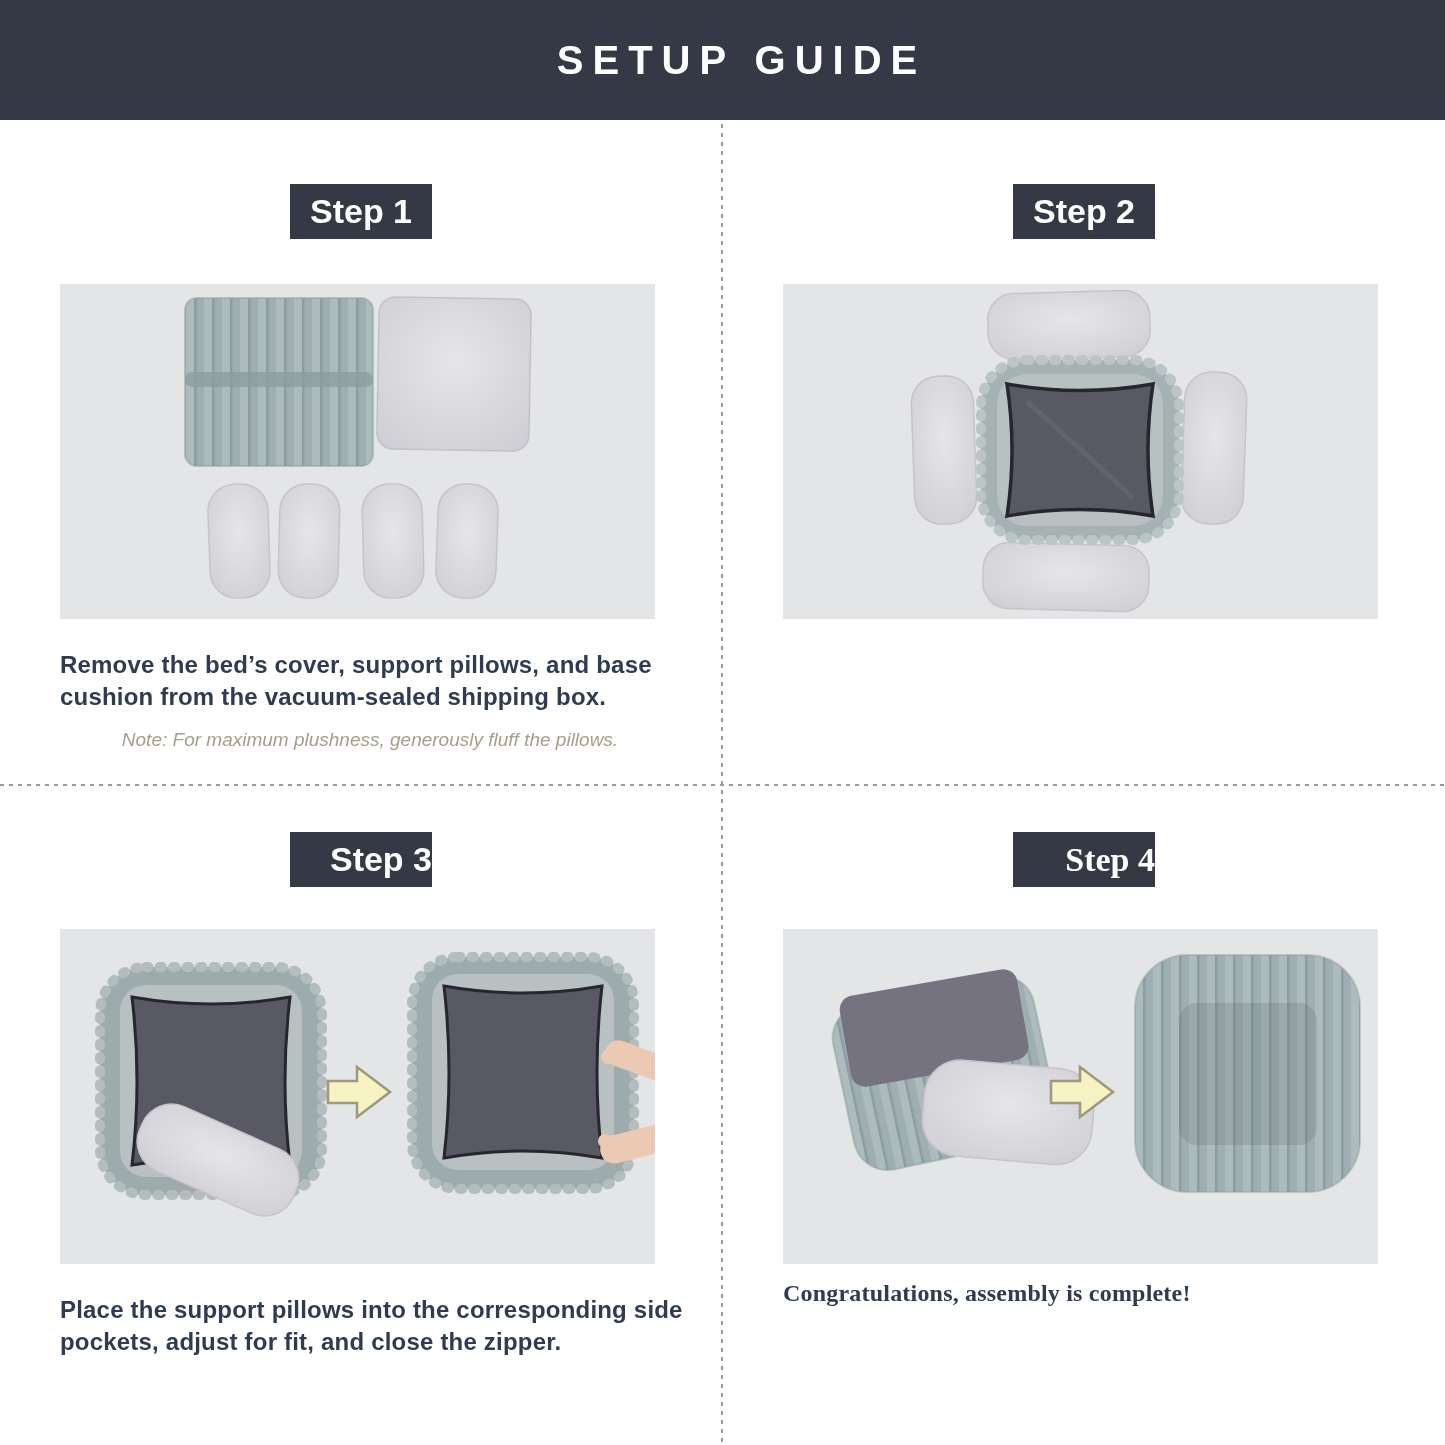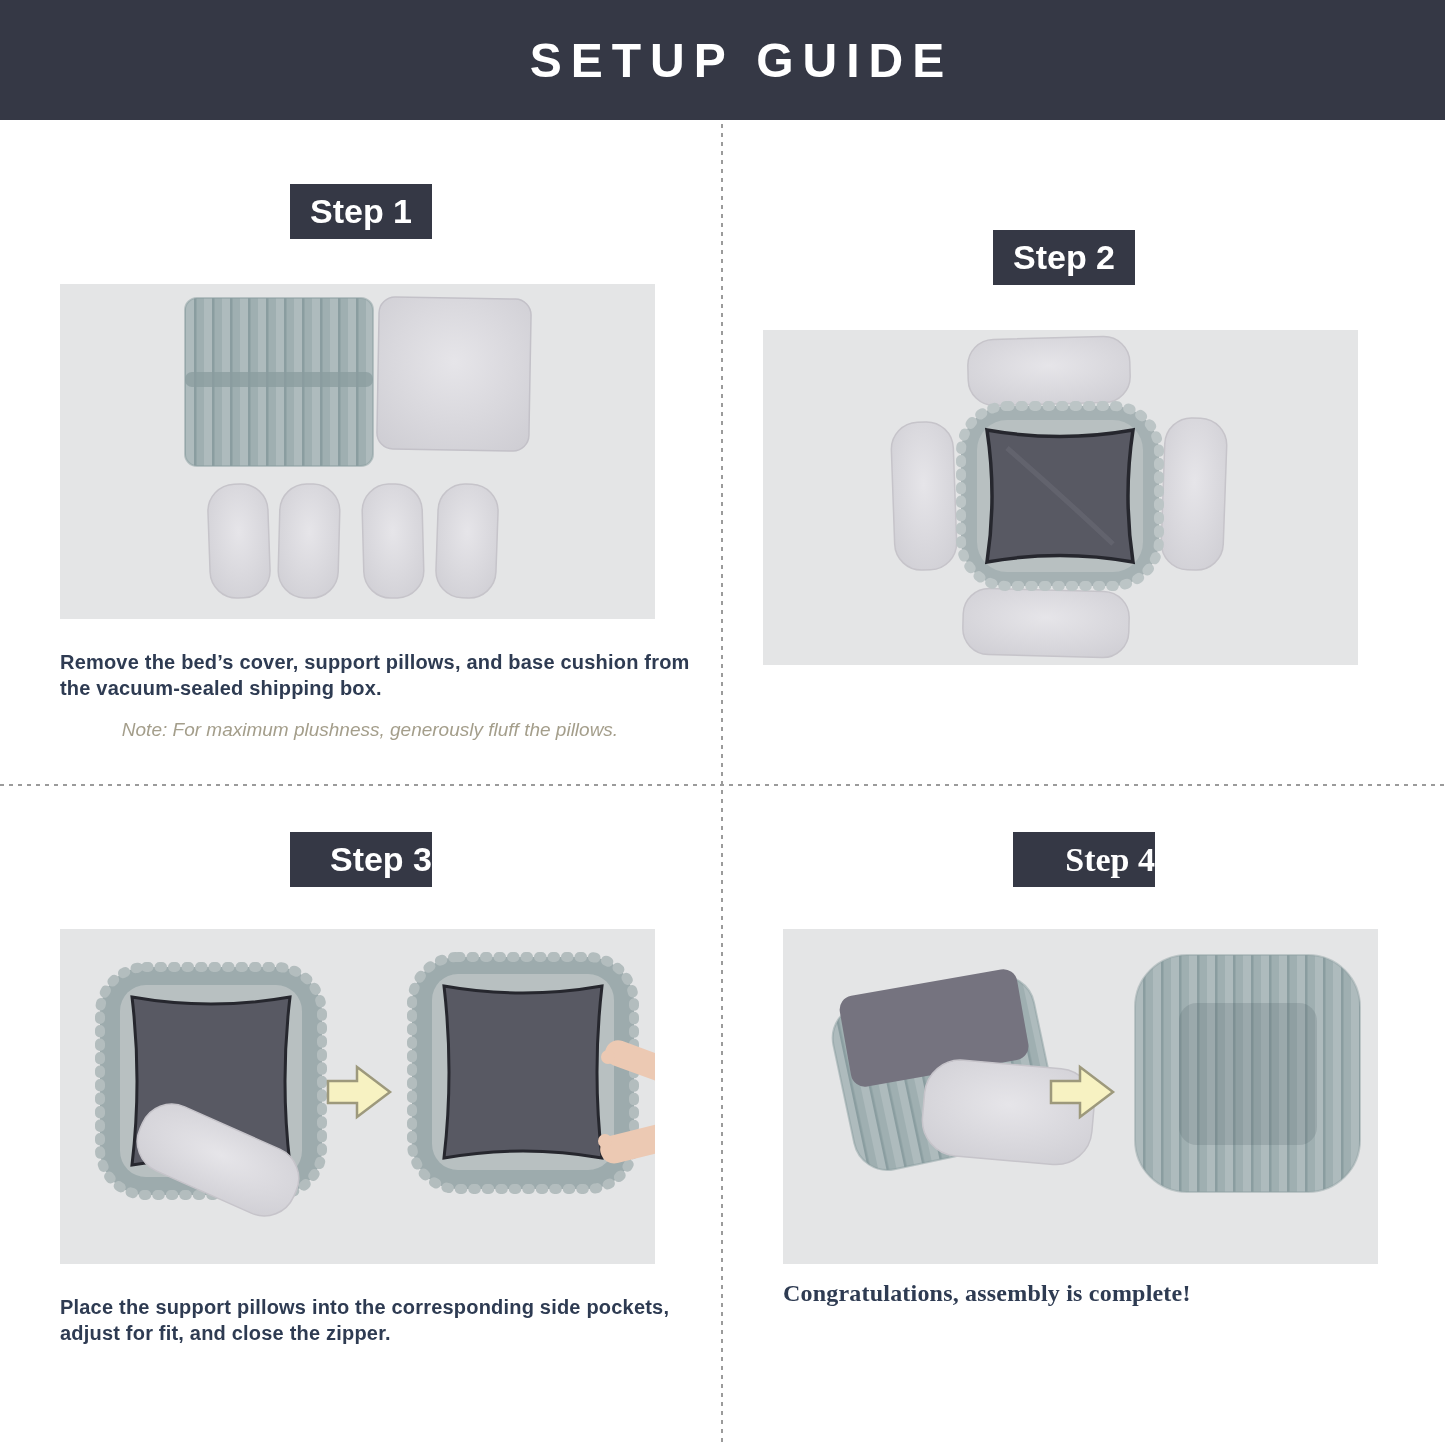--- a/index.html
+++ b/index.html
@@ -11,50 +11,50 @@
   html,body{width:1445px;height:1445px;}
   body{
     position:relative;background:#ffffff;overflow:hidden;
     font-family:"Liberation Sans","DejaVu Sans",sans-serif;
   }
   .header{
     position:absolute;left:0;top:0;width:1445px;height:120px;
     background:var(--header-bg);display:flex;align-items:center;justify-content:center;
   }
   .header h1{
-    color:var(--title-text);font-size:48px;font-weight:bold;letter-spacing:9px;margin-left:38px;
+    color:var(--title-text);font-size:40px;font-weight:bold;letter-spacing:9px;margin-left:38px;
   }
   .vdivider{
     position:absolute;left:721px;top:124px;width:2px;height:1321px;
     background:repeating-linear-gradient(to bottom,var(--divider) 0 4px,transparent 4px 9px);
   }
   .hdivider{
     position:absolute;left:0;top:784px;width:1445px;height:2px;
     background:repeating-linear-gradient(to right,var(--divider) 0 4px,transparent 4px 9px);
   }
   .quad{position:absolute;width:722px;}
   #q1{left:0;   top:120px;height:664px;}
-  #q2{left:703px;top:120px;height:664px;margin-top:46px;}
+  #q2{left:723px;top:120px;height:664px;}
   #q3{left:0;   top:786px;height:659px;}
   #q4{left:723px;top:786px;height:659px;font-family:Liberation Serif, serif;}
   .badge{
     display:block;margin:64px auto 0 auto;width:142px;height:55px;
     background:var(--badge-bg);color:#ffffff;font-size:34px;font-weight:bold;
     text-align:center;line-height:55px;
   }
   #q3 .badge,#q4 .badge{margin-top:46px;text-align:right;}
   .photo{
     margin:45px 0 0 60px;width:595px;height:335px;background:var(--photo-bg);
     overflow:hidden;
   }
   #q3 .photo,#q4 .photo{margin-top:42px;}
   .photo svg{display:block;}
   .desc{
     margin:30px 0 0 60px;max-width:645px;
-    color:var(--body-text);font-size:20px;font-weight:600;line-height:1.32;
+    color:var(--body-text);font-size:24px;font-weight:600;line-height:1.32;
     letter-spacing:0.2px;
   }
   .note{
     margin:10px 0 0 60px;max-width:620px;
     color:var(--note-text);font-size:19px;font-style:italic;line-height:1.85;text-align:center;
   }
   .congrats{
     margin:14px 0 16px 60px;max-width:645px;
     color:var(--body-text);font-size:24px;font-weight:600;line-height:1.32;
     letter-spacing:0.2px;

